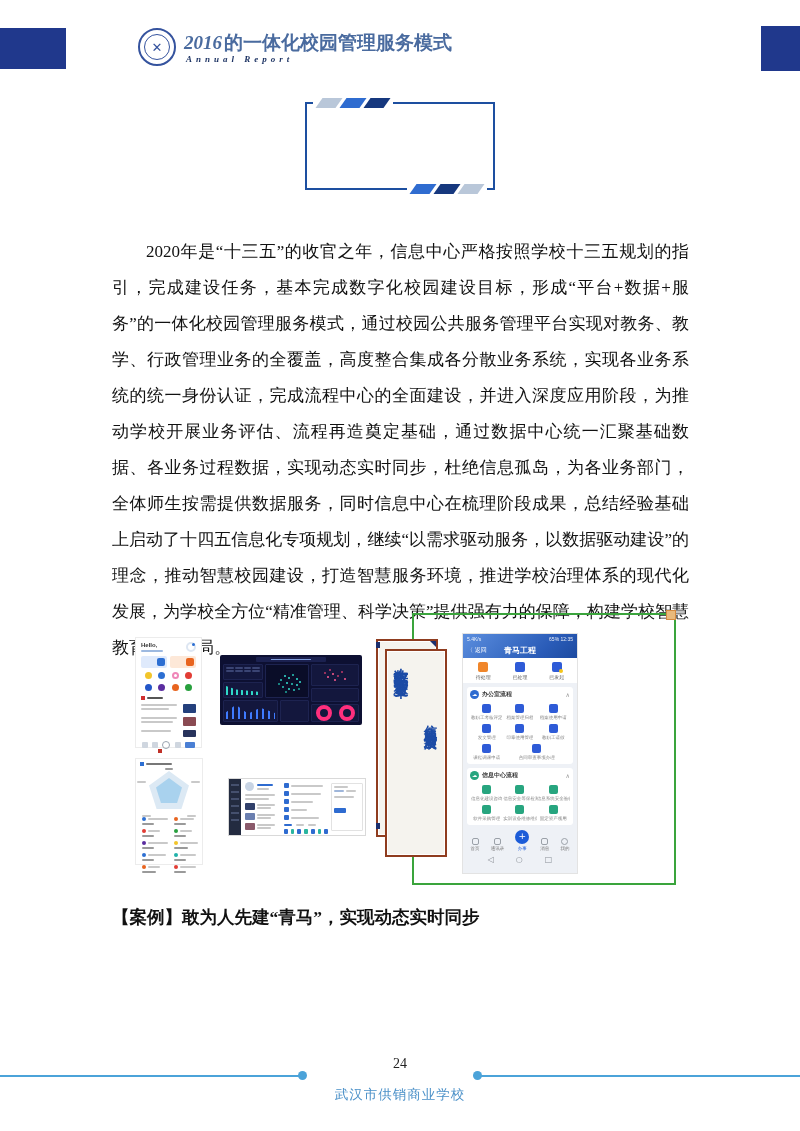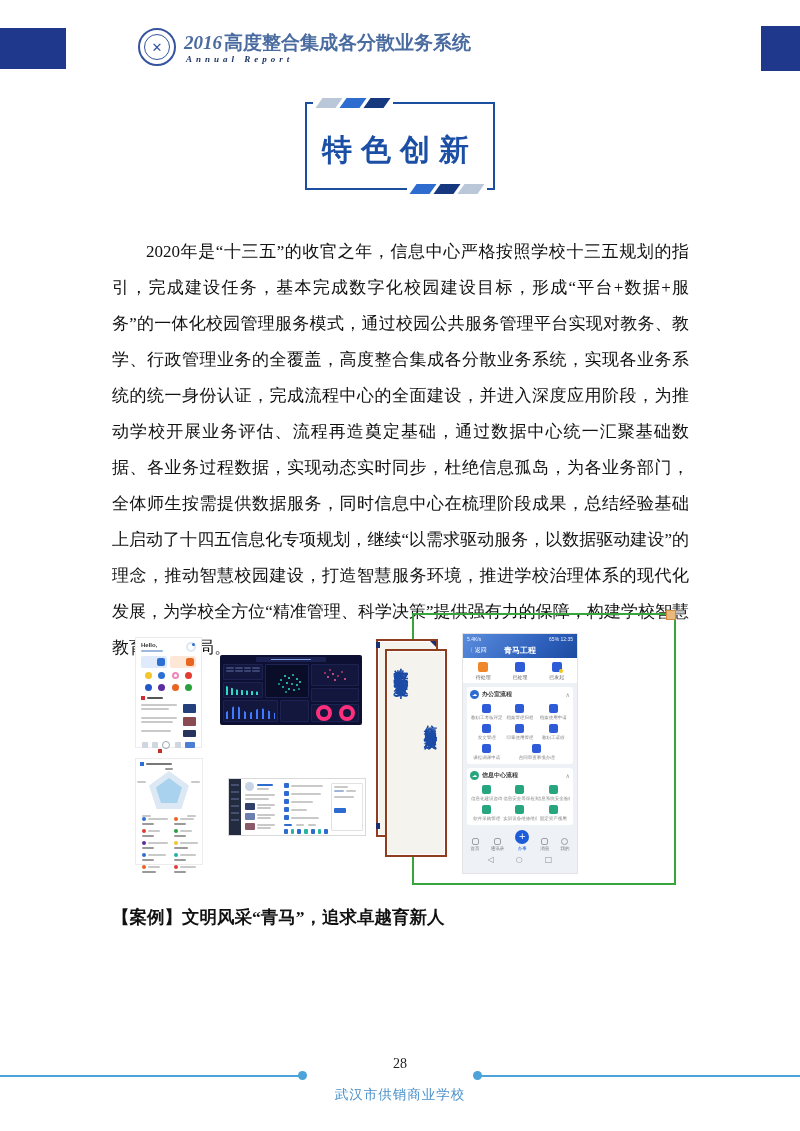--- a/index.html
+++ b/index.html
@@ -110,36 +110,35 @@
 </style>
 </head>
 <body>
 
 <div class="abs hdr-block" style="left:0; top:28px; width:66px; height:41px;"></div>
 <div class="abs hdr-block" style="left:761px; top:26px; width:39px; height:45px;"></div>
 <div class="abs hdr-logo" style="left:138px; top:28px;">
   <div class="hdr-logo-inner">✕</div>
 </div>
 <div class="abs hdr-title" style="left:184px; top:30px;">
-  <span class="yr">2016</span><span>高度整合集成各分散业务系统</span>
+  <span class="yr">2016</span><span>的一体化校园管理服务模式</span>
 </div>
 <div class="abs hdr-sub" style="left:186px; top:54px;">Annual Report</div>
 
 <div class="abs sec-box" style="left:305px; top:102px; width:190px; height:88px;">
   <div class="abs stripe-wrap" style="left:6px; top:-8px;">
     <div class="stripe s-light"></div>
     <div class="stripe s-blue"></div>
     <div class="stripe s-dark"></div>
   </div>
   <div class="abs stripe-wrap" style="right:6px; bottom:-8px;">
     <div class="stripe s-blue"></div>
     <div class="stripe s-dark"></div>
     <div class="stripe s-light"></div>
   </div>
-  <div class="abs sec-title" style="left:0; right:0; top:26px; text-align:center;">特色创新</div>
 </div>
 
 <div class="abs" style="left:112px; top:230px; width:577px;">
   <p class="case-p">2020年是“十三五”的收官之年，信息中心严格按照学校十三五规划的指引，完成建设任务，基本完成数字化校园建设目标，形成“平台+数据+服务”的一体化校园管理服务模式，通过校园公共服务管理平台实现对教务、教学、行政管理业务的全覆盖，高度整合集成各分散业务系统，实现各业务系统的统一身份认证，完成流程中心的全面建设，并进入深度应用阶段，为推动学校开展业务评估、流程再造奠定基础，通过数据中心统一汇聚基础数据、各业务过程数据，实现动态实时同步，杜绝信息孤岛，为各业务部门，全体师生按需提供数据服务，同时信息中心在梳理阶段成果，总结经验基础上启动了十四五信息化专项规划，继续“以需求驱动服务，以数据驱动建设”的理念，推动智慧校园建设，打造智慧服务环境，推进学校治理体系的现代化发展，为学校全方位“精准管理、科学决策”提供强有力的保障，构建学校智慧教育的新格局。</p>
 </div>
 
 <div class="abs" style="left:412px; top:613px; width:264px; height:272px; border:2px solid #3aa43c;"></div>
 <div class="abs" style="left:666px; top:610px; width:10px; height:10px; background:#e9b97b; border:1px solid #d58a3f;"></div>
 
 <div class="abs shot" style="left:135px; top:637px; width:67px; height:111px;">
@@ -560,21 +559,21 @@
       </div>
   </div>
   <div class="androidnav">
     <span>◁</span>
     <span>○</span>
     <span>□</span>
   </div>
 </div>
 
 <div class="abs" style="left:112px; top:902px; width:577px;">
-  <div class="case-h">【案例】文明风采“青马”，追求卓越育新人</div>
-</div>
-
-<div class="abs f-page" style="left:0; right:0; top:1056px;">28</div>
+  <div class="case-h">【案例】敢为人先建“青马”，实现动态实时同步</div>
+</div>
+
+<div class="abs f-page" style="left:0; right:0; top:1056px;">24</div>
 <div class="abs f-line" style="left:0; top:1075px; width:300px;"></div>
 <div class="abs f-dot" style="left:298px; top:1071px;"></div>
 <div class="abs f-dot" style="left:473px; top:1071px;"></div>
 <div class="abs f-line" style="left:480px; right:0; top:1075px;"></div>
 <div class="abs f-school" style="left:0; right:0; top:1086px;">武汉市供销商业学校</div>
 
 </body></html>

